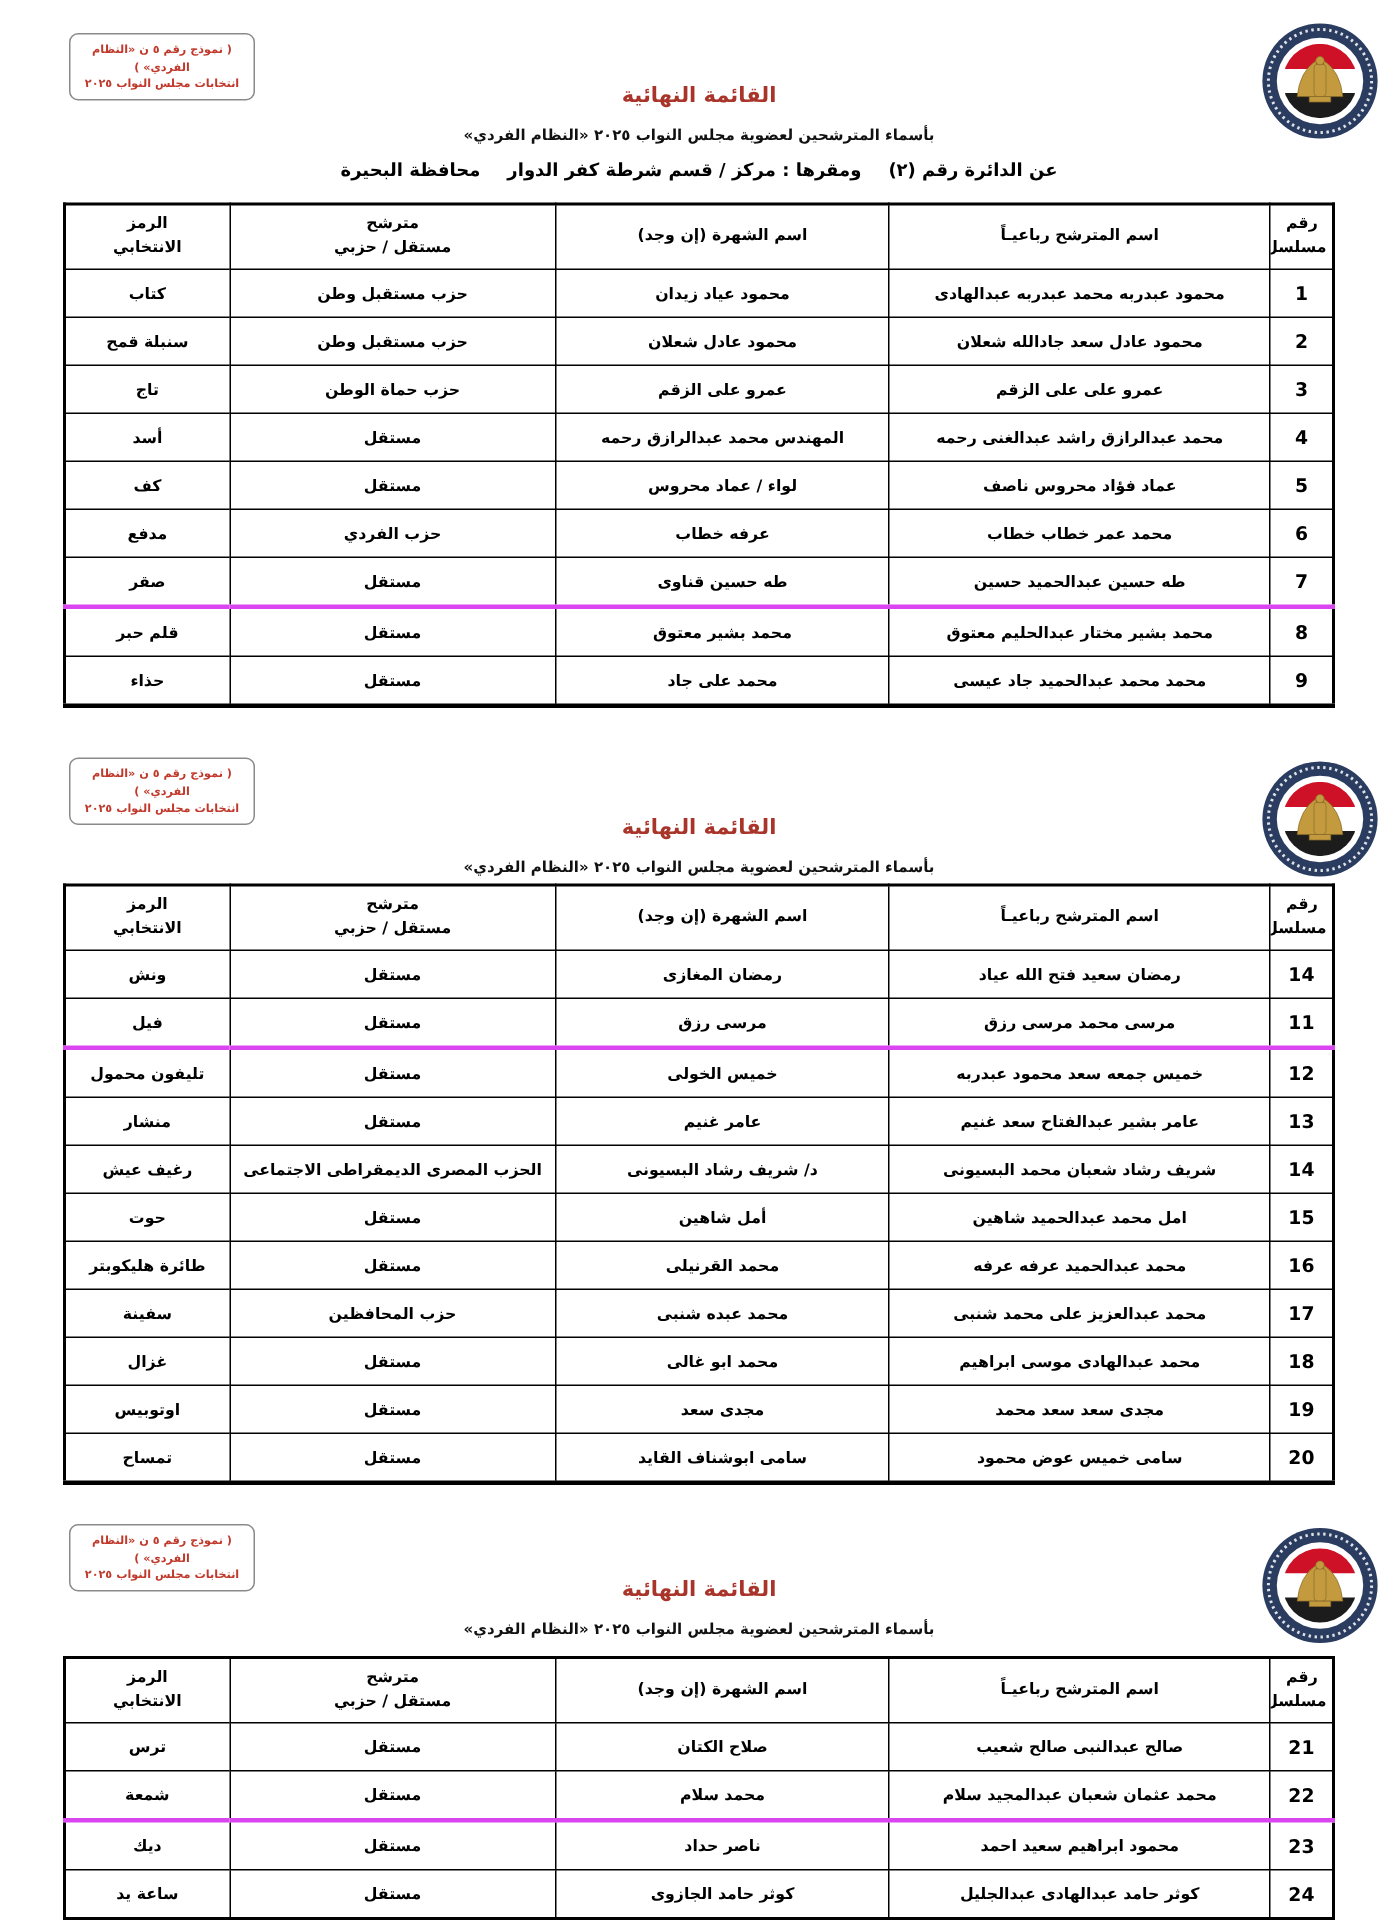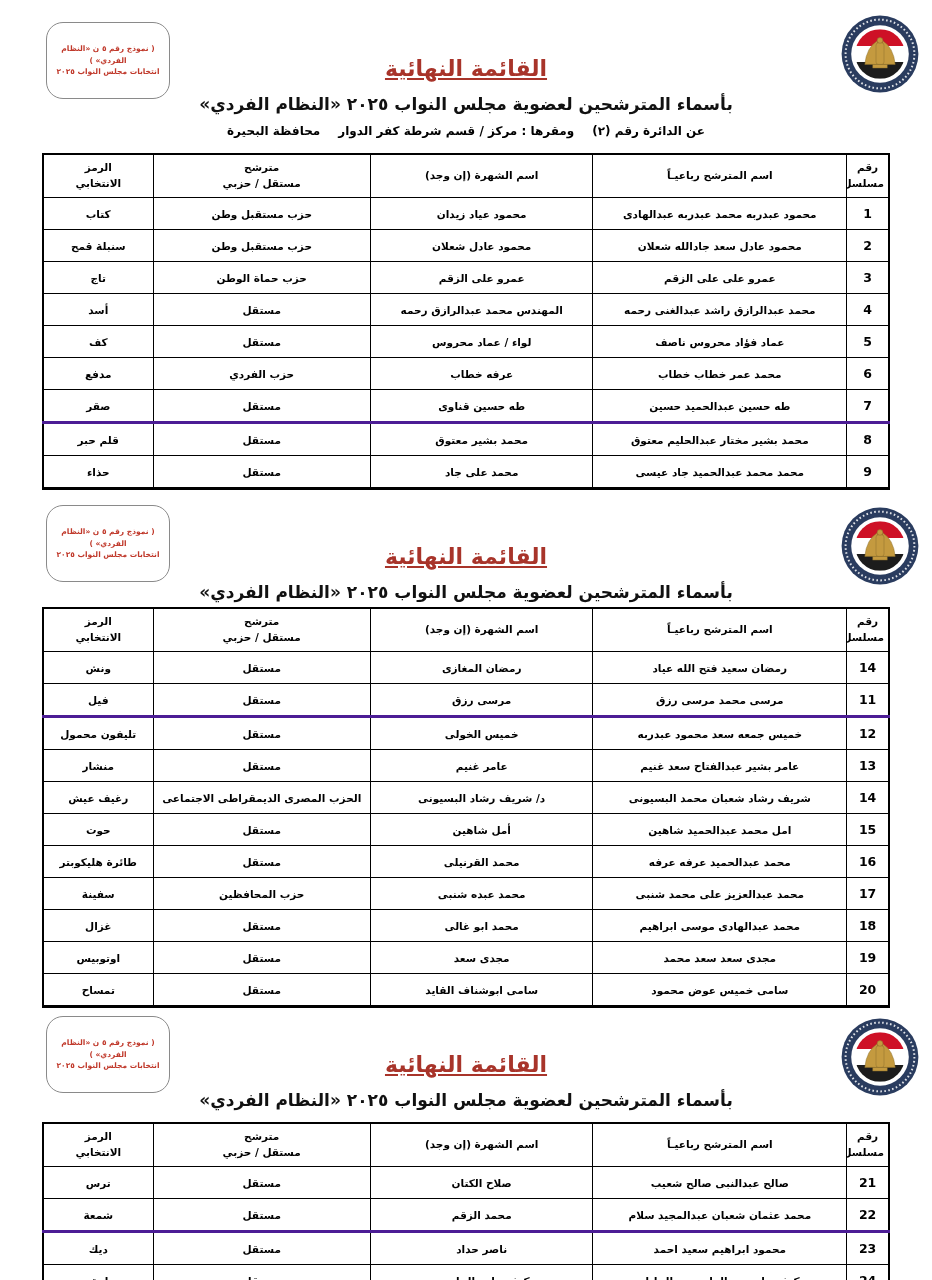--- a/index.html
+++ b/index.html
@@ -7,41 +7,41 @@
     width:932px;height:1280px;overflow:hidden;position:relative;
     font-family:"DejaVu Sans","Liberation Sans",sans-serif;
     direction:rtl;color:#000;
   }
   .section{position:relative;}
   #s1{height:500px;}
   #s2{height:510px;}
   #s3{height:270px;}
   .stamp{
     position:absolute;left:46px;width:116px;
-    border:1px solid #8a8a8a;border-radius:17px;
-    padding:20px 3px;text-align:center;
+    border:1px solid #8a8a8a;border-radius:6px;
+    padding:4px 3px;text-align:center;
     font-size:7.5px;font-weight:bold;line-height:1.55;
     background:#fff;
   }
   #s1 .stamp{top:22px;}
   #s2 .stamp{top:5px;}
   #s3 .stamp{top:6px;}
   .stamp .l1,.stamp .l2{display:block;}
   .logo{position:absolute;right:12px;}
   #s1 .logo{top:12px;}
   #s2 .logo{top:4px;}
   #s3 .logo{top:5px;}
   .title{
-    text-align:center;font-size:22px;font-weight:bold;margin:0;text-decoration:underline;
+    text-align:center;font-size:14px;font-weight:bold;margin:0;
   }
   #s1 .title{padding-top:56px;}
   #s2 .title{padding-top:44px;}
   #s3 .title{padding-top:42px;}
   .subtitle{
-    text-align:center;font-size:17px;font-weight:bold;margin:13px 0 0 0;color:#111;
+    text-align:center;font-size:10px;font-weight:bold;margin:13px 0 0 0;color:#111;
   }
   .district{
     display:flex;justify-content:center;gap:18px;
     font-size:12px;font-weight:bold;margin-top:10px;
   }
   table{
     border-collapse:collapse;table-layout:fixed;
     width:848px;margin:0 auto;
     border:2px solid #000;border-bottom:3px solid #000;
     background:#fff;
@@ -55,21 +55,21 @@
   }
   thead th{height:40px;line-height:1.5;}
   thead th span{display:block;}
   tbody td{height:29px;}
   td.col-serial{font-size:12.5px;font-family:"DejaVu Sans","Liberation Sans",sans-serif;}
   col.c-serial{width:5%;}
   col.c-name{width:30%;}
   col.c-famous{width:26.3%;}
   col.c-party{width:25.7%;}
   col.c-symbol{width:13%;}
-  tr.thick-top td{border-top:3px solid #4c1d95;margin-top:24px;}
+  tr.thick-top td{border-top:3px solid #d946ef;margin-top:24px;}
 </style>
 </head>
 <body>
 
 <section class="section" id="s1">
   <div class="stamp" style="color: rgb(192, 57, 43);">
     <span class="l1">( نموذج رقم ٥ ن «النظام الفردي» )</span>
     <span class="l2">انتخابات مجلس النواب ٢٠٢٥</span>
   </div>
   <div class="logo"><svg width="80" height="84" viewBox="0 0 100 100">
@@ -397,21 +397,21 @@
         <tr>
           <td class="col-serial">21</td>
           <td class="col-name">صالح عبدالنبى صالح شعيب</td>
           <td class="col-famous">صلاح الكتان</td>
           <td class="col-party">مستقل</td>
           <td class="col-symbol">ترس</td>
         </tr>
         <tr>
           <td class="col-serial">22</td>
           <td class="col-name">محمد عثمان شعبان عبدالمجيد سلام</td>
-          <td class="col-famous">محمد الزقم</td>
+          <td class="col-famous">محمد سلام</td>
           <td class="col-party">مستقل</td>
           <td class="col-symbol">شمعة</td>
         </tr>
         <tr class="thick-top">
           <td class="col-serial">23</td>
           <td class="col-name">محمود ابراهيم سعيد احمد</td>
           <td class="col-famous">ناصر حداد</td>
           <td class="col-party">مستقل</td>
           <td class="col-symbol">ديك</td>
         </tr>

